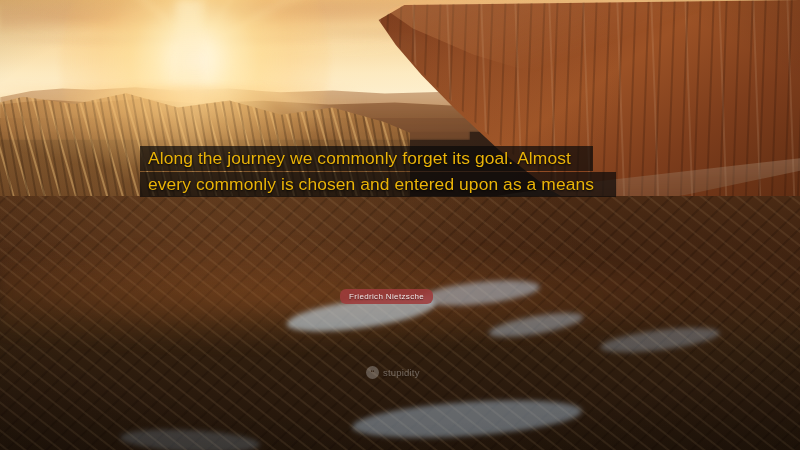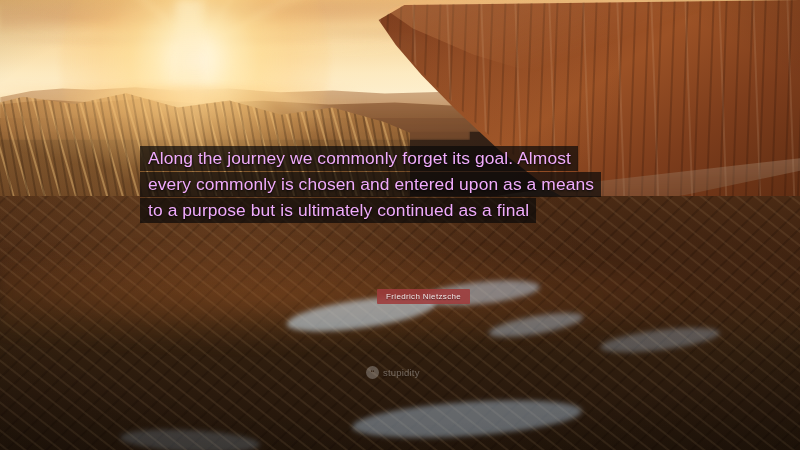--- a/index.html
+++ b/index.html
@@ -248,43 +248,43 @@
 
   
   #quote {
     position: absolute;
     left: 140px;
     top: 146px;
     width: 540px;
   }
   .qline {
     display: table;
-    color: #f0abfc;
+    color: #eab308;
     font-family: "Liberation Sans", sans-serif;
     font-size: 17.4px;
     line-height: 25.2px;
     letter-spacing: .1px;
     white-space: nowrap;
     background: rgba(10,9,8,.70);
-    padding: 0 7px 0 8px;
+    padding: 0 22px 0 8px;
     margin-bottom: 0.6px;
     text-shadow: 0 1px 2px rgba(0,0,0,.85);
   }
 
   
   #author {
     position: absolute;
-    left: 377px;
+    left: 340px;
     top: 289px;
     background: rgba(158,59,59,.88);
     color: #f3e6e6;
     font-size: 8px;
     letter-spacing: .35px;
     padding: 3px 9px 3px 9px;
-    border-radius: 1px;
+    border-radius: 6px;
     white-space: nowrap;
     text-shadow: 0 1px 1px rgba(0,0,0,.5);
   }
 
   
   #watermark {
     position: absolute;
     left: 366px;
     top: 366px;
     display: flex;
@@ -335,21 +335,20 @@
   <div class="layer ice" id="ice2"></div>
   <div class="layer ice" id="ice3"></div>
   <div class="layer ice" id="ice4"></div>
   <div class="layer ice" id="ice5"></div>
   <div class="layer ice" id="ice6"></div>
   <div class="layer" id="grade"></div>
 
   <div id="quote">
     <div class="qline">Along the journey we commonly forget its goal. Almost</div>
     <div class="qline">every commonly is chosen and entered upon as a means</div>
-    <div class="qline">to a purpose but is ultimately continued as a final</div>
   </div>
 
   <div id="author">Friedrich Nietzsche</div>
 
   <div id="watermark">
     <span id="wm-mark">“</span>
     <span id="wm-text">stupidity</span>
   </div>
 
 </div>

